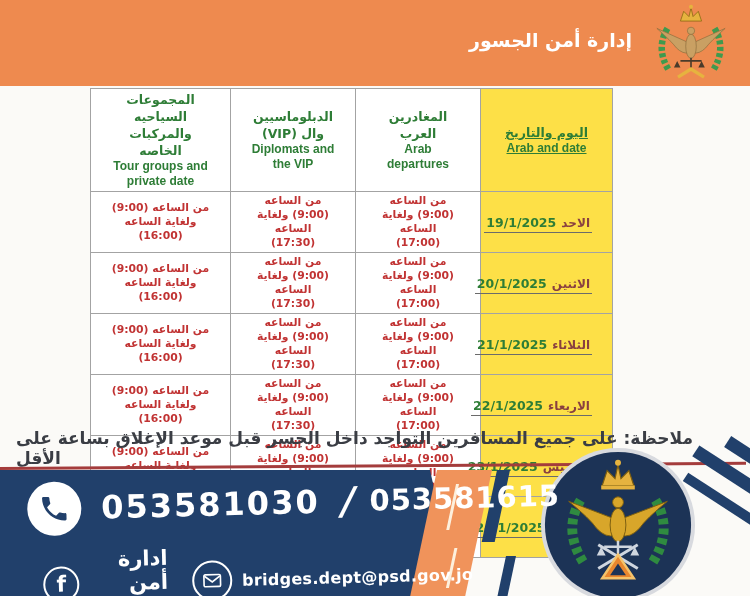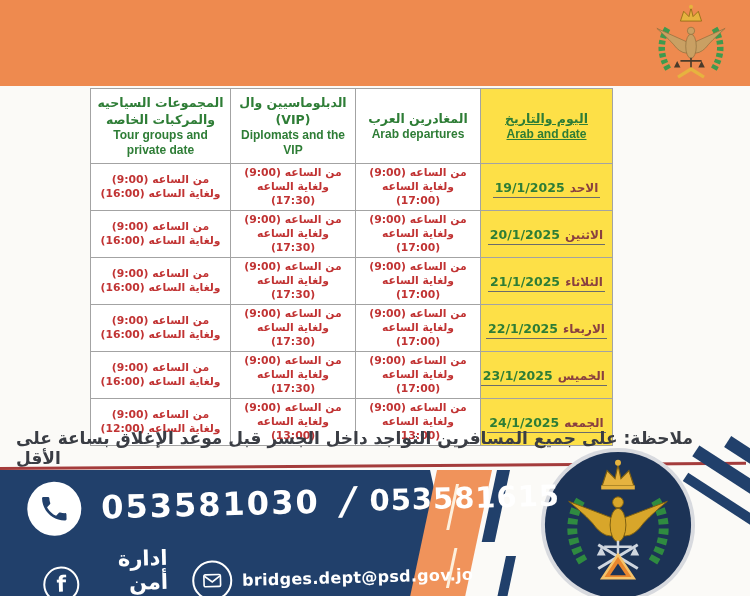--- a/index.html
+++ b/index.html
@@ -11,21 +11,21 @@
   
   .hdr{position:absolute;top:0;left:0;width:750px;height:86px;background:#ee8a4f;}
   .h-title{position:absolute;top:16px;left:96px;width:330px;text-align:center;
     color:#fdf0dd;font-size:15.5px;font-weight:bold;line-height:24px;}
   .h-dept{position:absolute;top:29px;left:458px;width:185px;text-align:center;
     color:#ffffff;font-size:19px;font-weight:bold;}
   .h-emblem{position:absolute;top:4px;left:650px;width:82px;height:78px;}
   
   .tbl-wrap{position:absolute;top:88px;left:90px;width:522px;}
   table{border-collapse:collapse;table-layout:fixed;width:522px;background:#fff;}
-  th,td{border:1px solid #a3a3a3;text-align:center;vertical-align:middle;padding:2px 5px;margin-left:7px;}
+  th,td{border:1px solid #a3a3a3;text-align:center;vertical-align:middle;padding:2px 20px;margin-left:7px;}
   thead th{height:70px;background:#ffffff;color:#2e7d36;}
   th .ar{font-size:12.5px;font-weight:bold;line-height:17px;}
   th .en{font-size:12px;font-weight:bold;line-height:15px;font-family:"Liberation Sans",sans-serif;}
   th.day-col,td.day-col{background:#fde047;}
   th .u{text-decoration:underline;}
   tbody tr{height:36px;}
   tbody tr.last{height:44px;}
   td.time{color:#c13333;font-size:10.8px;font-weight:bold;line-height:14px;}
   .daywrap{display:inline-block;border-bottom:1.5px solid #6b6b6b;padding:0 2px 1px 2px;white-space:nowrap;}
   .day{color:#8a4040;font-size:12px;font-weight:bold;}
@@ -67,20 +67,21 @@
   .mail-circle{width:36px;height:36px;border-radius:50%;border:2px solid #fff;
     display:flex;align-items:center;justify-content:center;flex:0 0 auto;margin-left:10px;}
   .email{font-size:16px;font-weight:bold;margin-left:10px;letter-spacing:0.3px;}
 </style>
 </head>
 <body>
 
 <div class="hdr">
   <div class="h-title" dir="rtl">
   </div>
+  <div class="h-dept" dir="rtl">إدارة أمن الجسور</div>
   <div class="h-emblem">
     <svg viewBox="0 0 100 96" width="82" height="78">
       <path d="M37 21 h26 l-4 -12 -6.5 6.5 -2.5 -11 -2.5 11 -6.5 -6.5 z" fill="#e6b33f" stroke="#8a6a12" stroke-width="1"></path>
       <circle cx="50" cy="3.5" r="2.5" fill="#e6b33f"></circle>
       <path d="M21 30 Q6 55 23 82" stroke="#3f9a4e" stroke-width="8" stroke-dasharray="5 3" fill="none"></path>
       <path d="M79 30 Q94 55 77 82" stroke="#3f9a4e" stroke-width="8" stroke-dasharray="5 3" fill="none"></path>
       <path d="M48 48 L8 30 Q26 46 32 54 Q40 62 48 60 Z" fill="#c9a063" stroke="#8a6a3a" stroke-width="0.8"></path>
       <path d="M52 48 L92 30 Q74 46 68 54 Q60 62 52 60 Z" fill="#c9a063" stroke="#8a6a3a" stroke-width="0.8"></path>
       <ellipse cx="50" cy="52" rx="6.5" ry="15" fill="#c9a063" stroke="#8a6a3a" stroke-width="0.8"></ellipse>
       <circle cx="50" cy="33" r="4.5" fill="#c9a063" stroke="#8a6a3a" stroke-width="0.8"></circle>

